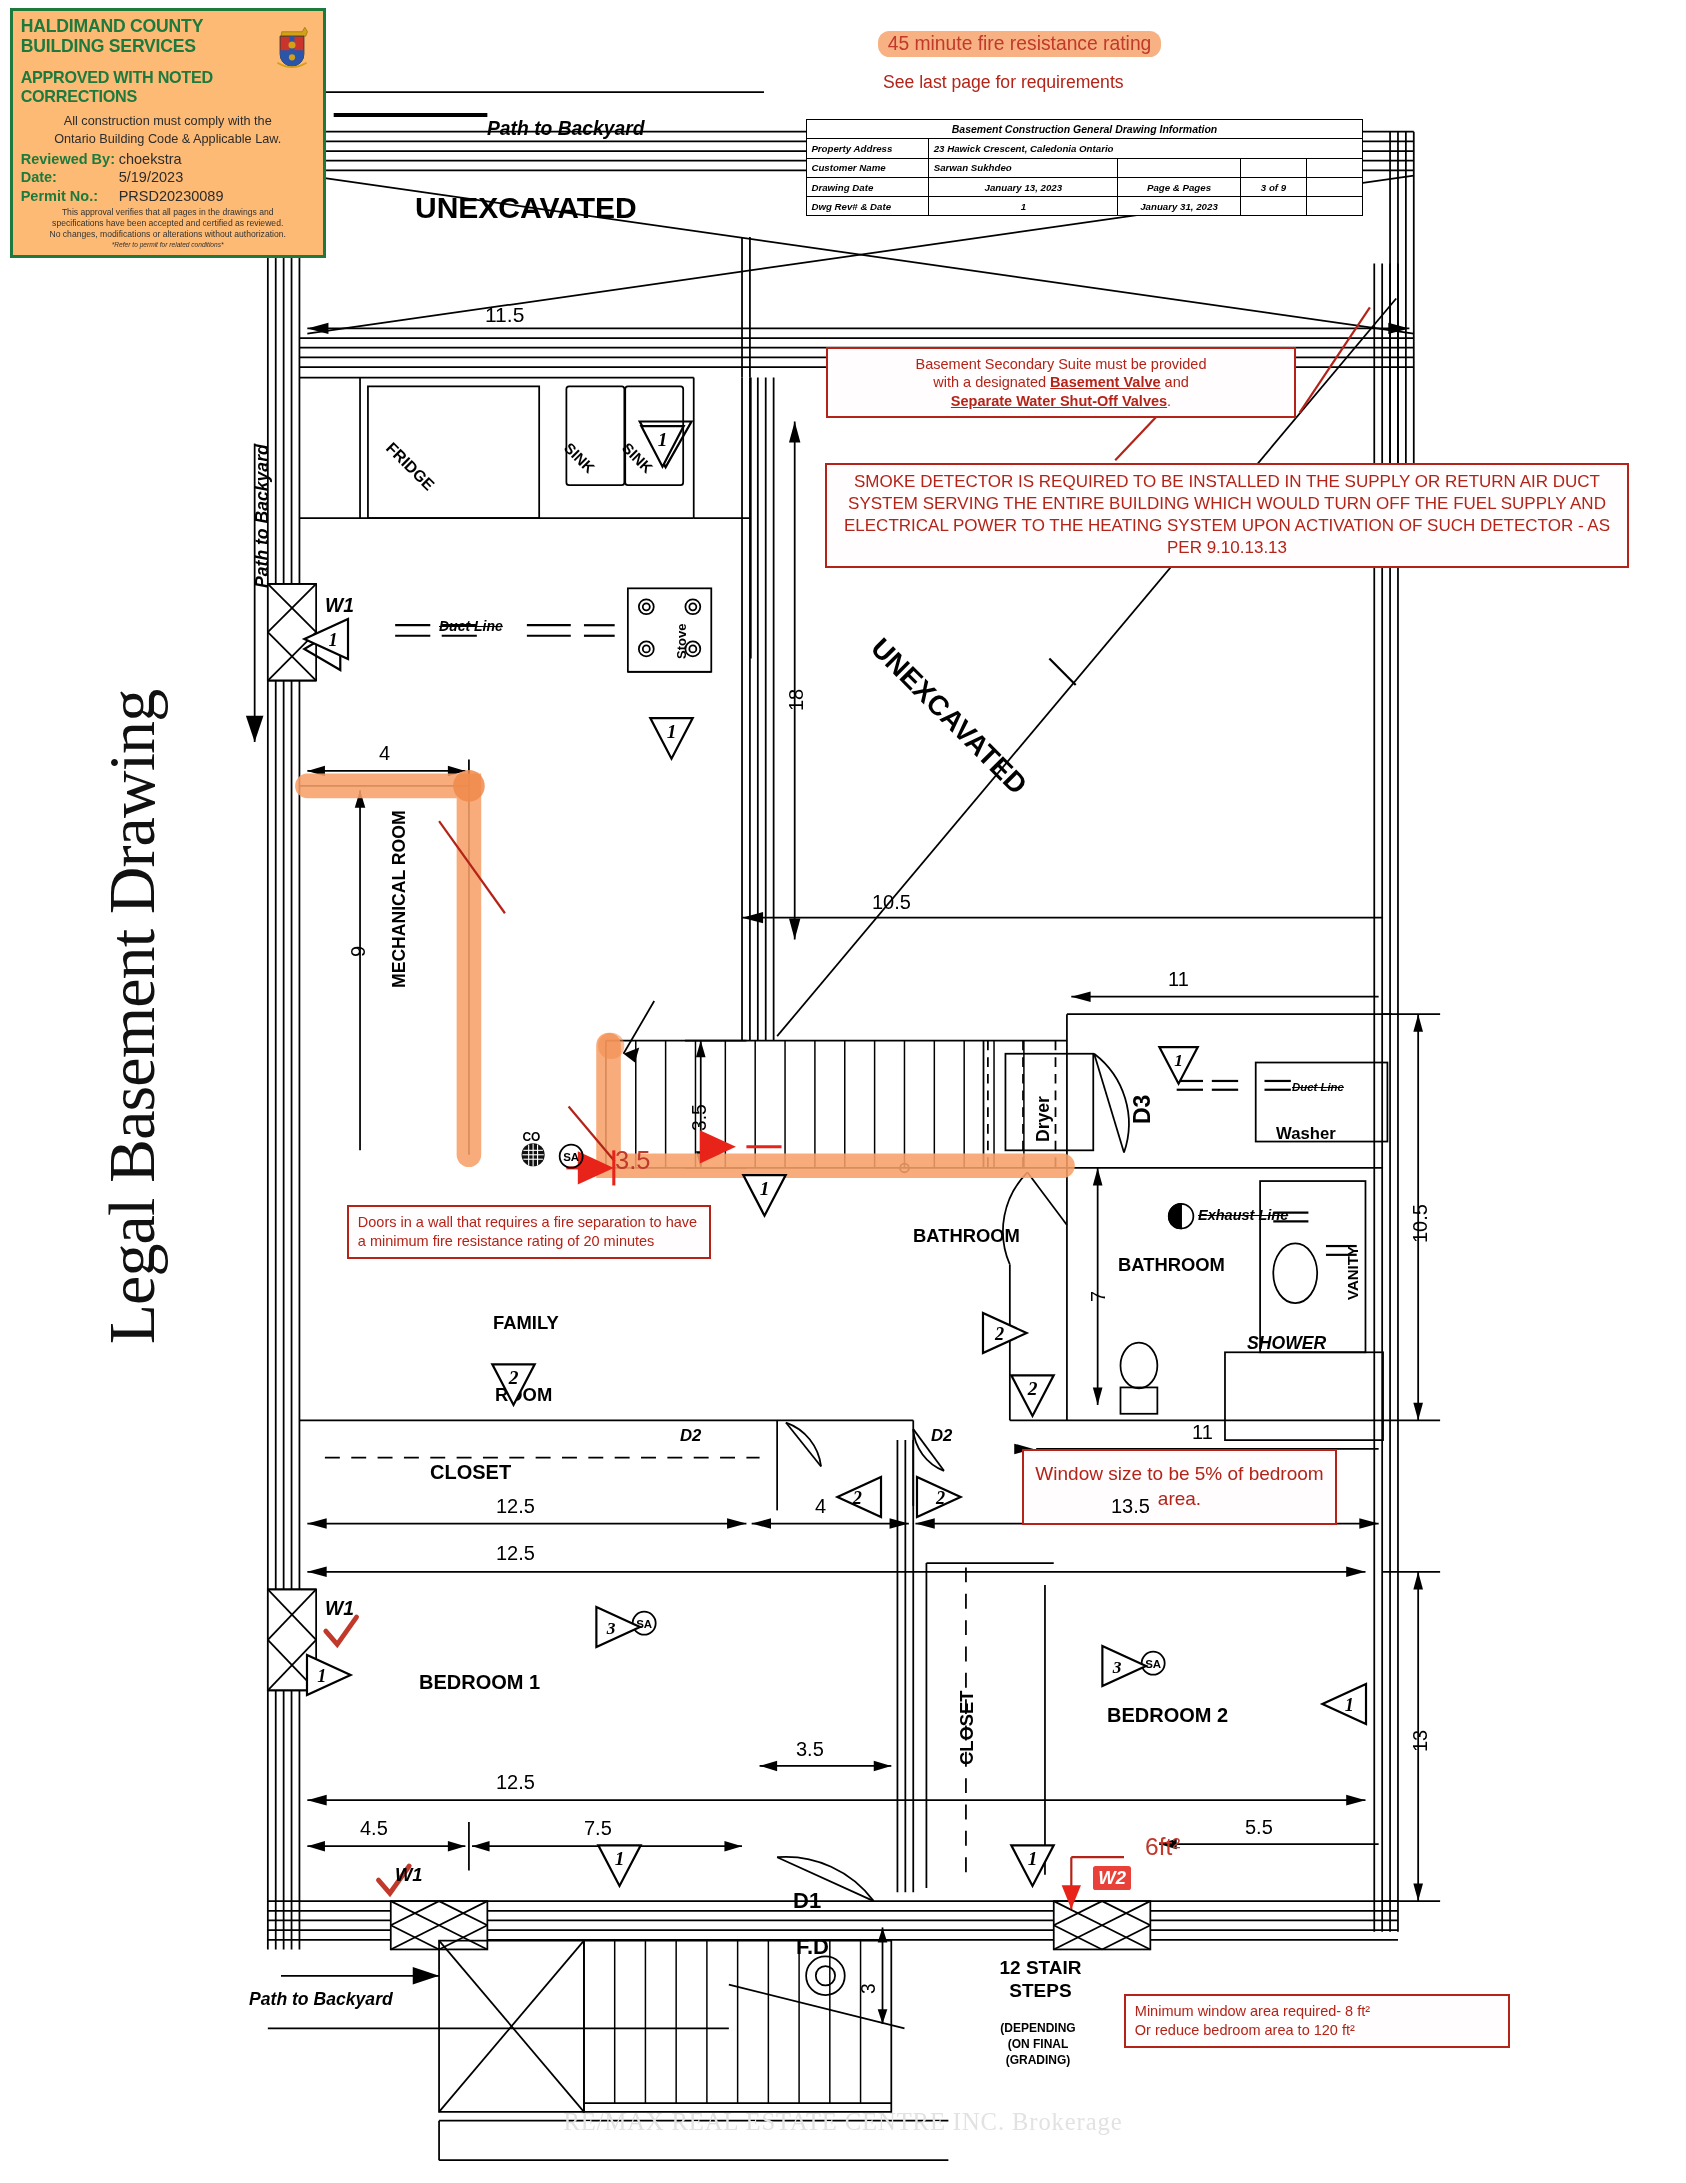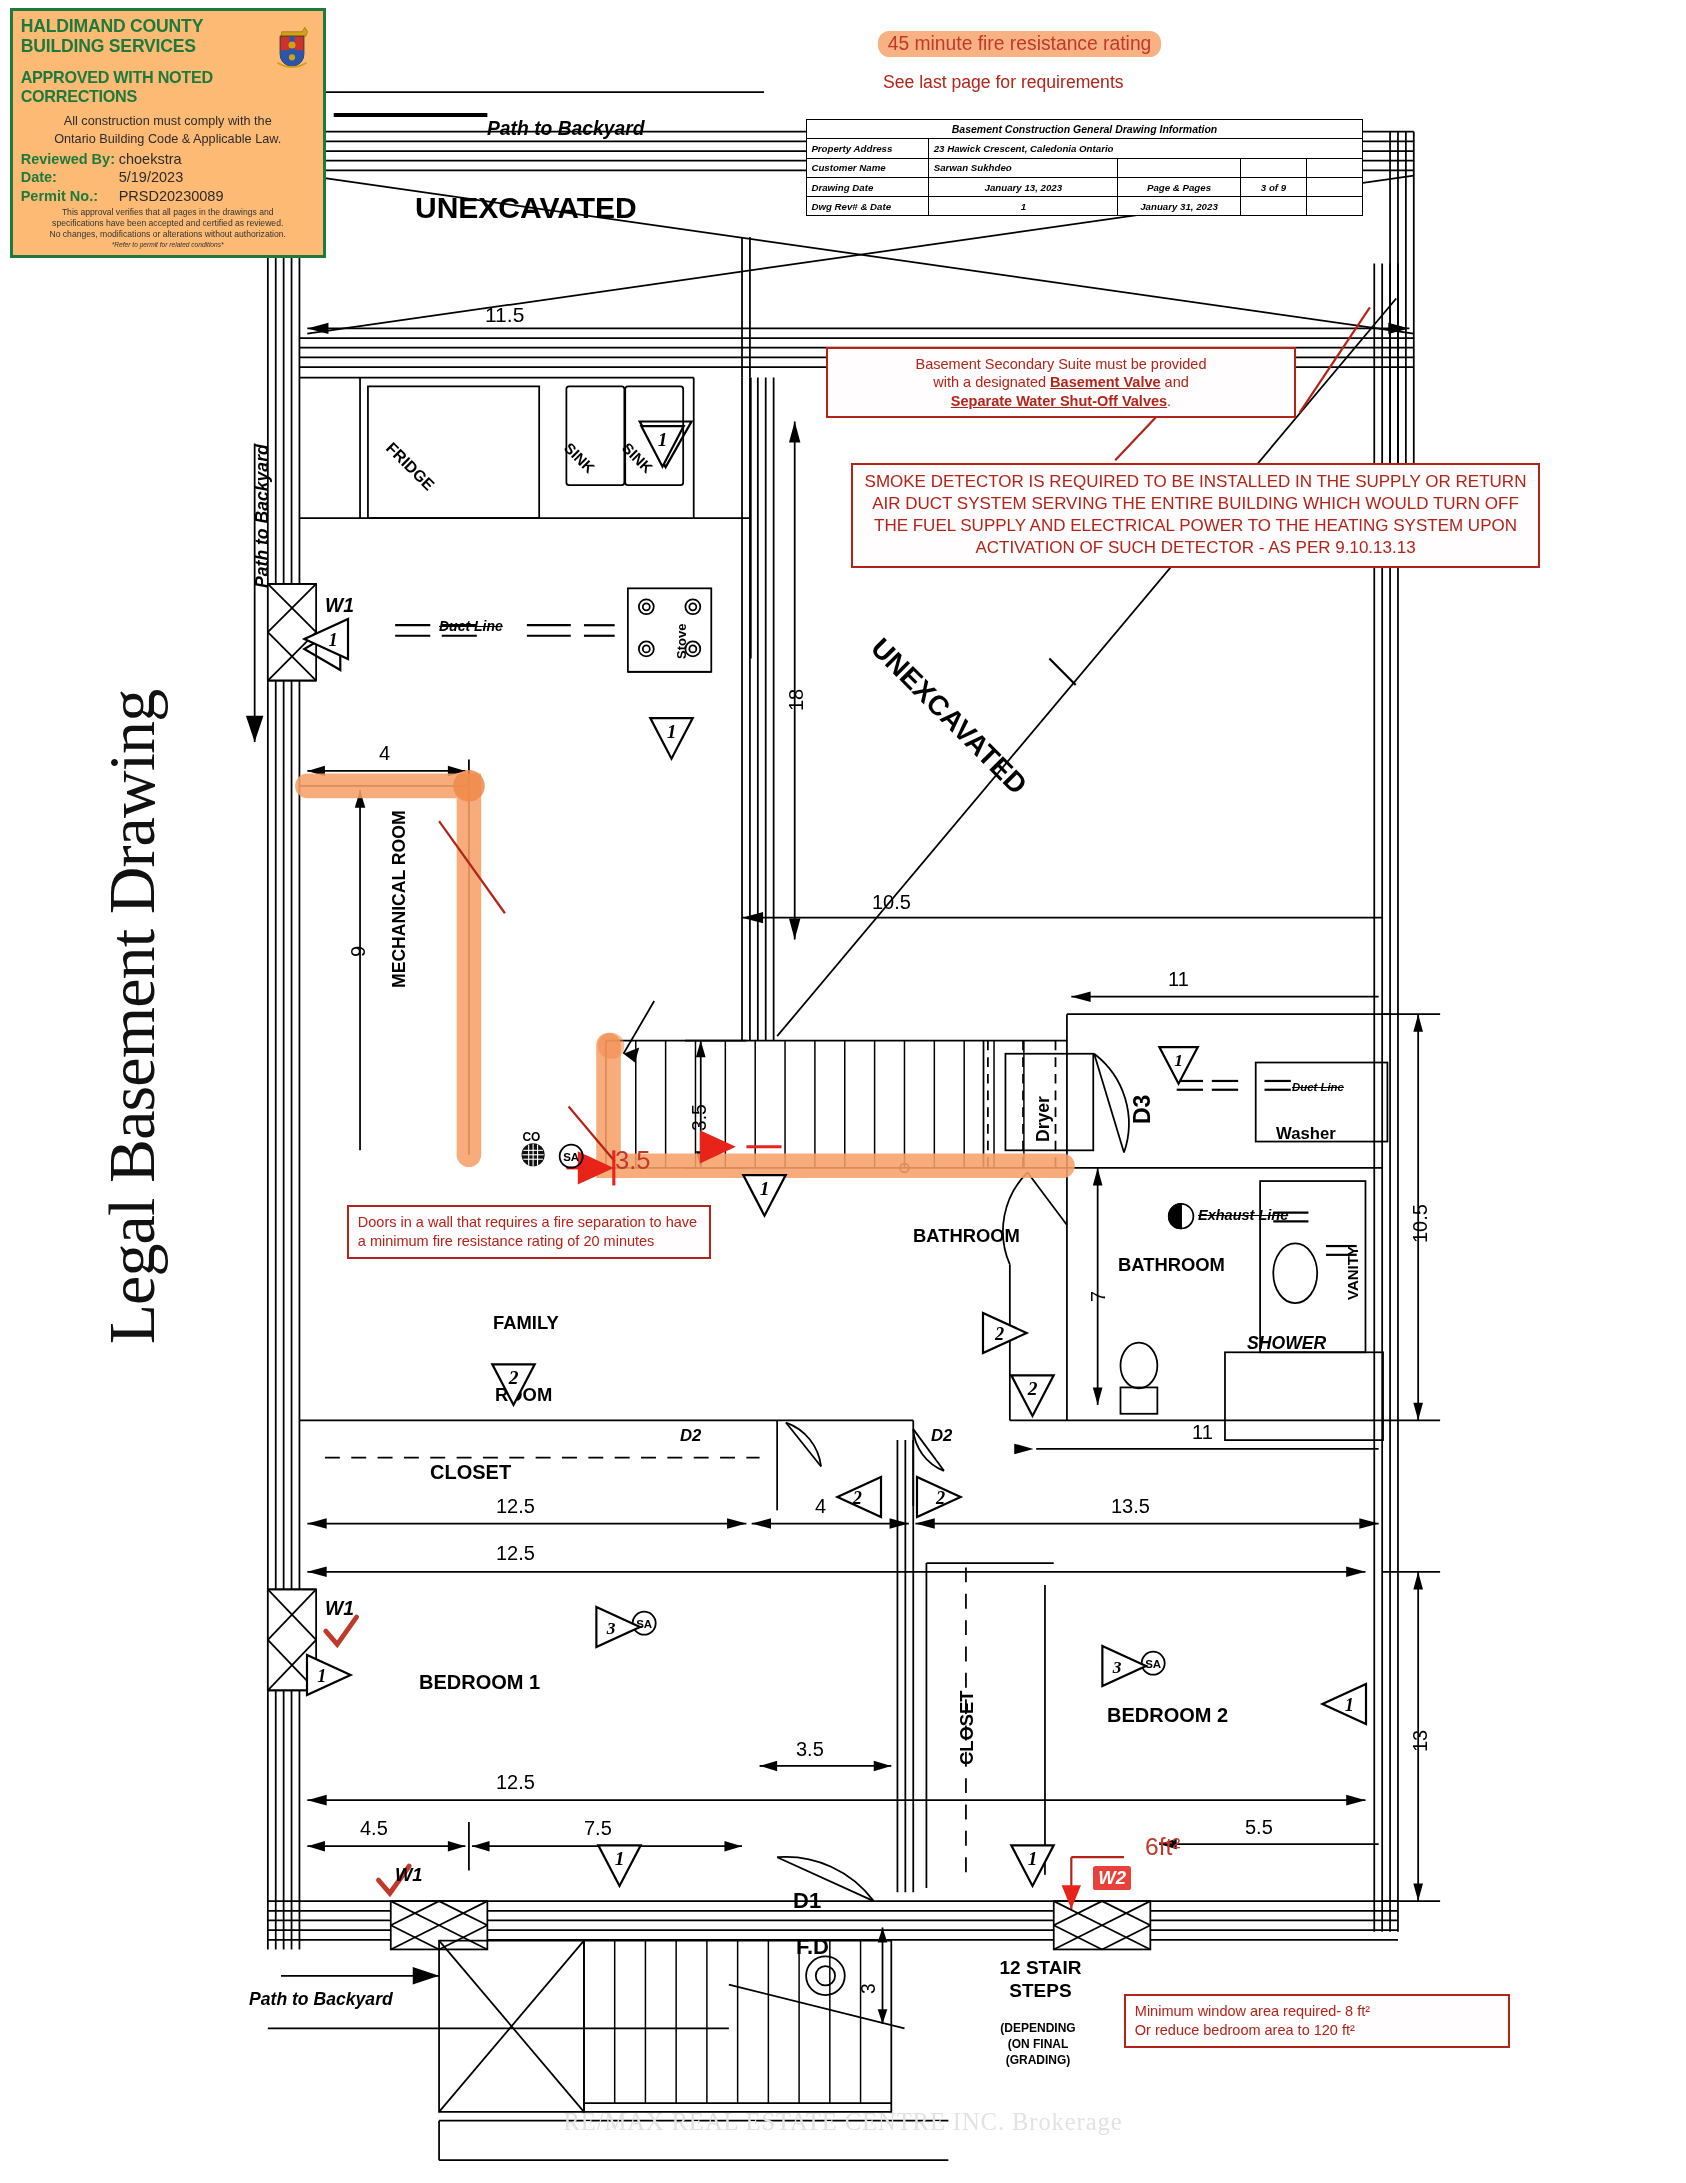--- a/index.html
+++ b/index.html
@@ -583,25 +583,26 @@
   <div class="abs" id="vtitle">Legal Basement Drawing</div>
 
   <div class="abs note" style="left:826px; top:347px; width:470px; font-size:14.5px;">
     <div class="ctr"><span>Basement Secondary Suite must be provided</span></div>
     <div class="ctr">
       <span>with a designated </span><b><u>Basement Valve</u></b><span> and </span>
     </div>
     <div class="ctr"><b><u>Separate Water Shut-Off Valves</u></b><span>.</span></div>
   </div>
 
-  <div class="abs note ctr" style="left:851px; top:463px; width:689px; font-size:17px; line-height:1.3;">SMOKE DETECTOR IS REQUIRED TO BE INSTALLED IN THE SUPPLY OR RETURN AIR DUCT SYSTEM SERVING THE ENTIRE BUILDING WHICH WOULD TURN OFF THE FUEL SUPPLY AND ELECTRICAL POWER TO THE HEATING SYSTEM UPON ACTIVATION OF SUCH DETECTOR - AS PER 9.10.13.13</div>
+  <div class="abs note ctr" style="left:825px; top:463px; width:804px; font-size:17px; line-height:1.3;">SMOKE DETECTOR IS REQUIRED TO BE INSTALLED IN THE SUPPLY OR RETURN AIR DUCT SYSTEM SERVING THE ENTIRE BUILDING WHICH WOULD TURN OFF THE FUEL SUPPLY AND ELECTRICAL POWER TO THE HEATING SYSTEM UPON ACTIVATION OF SUCH DETECTOR - AS PER 9.10.13.13</div>
 
 
   <div class="abs note" style="left:347px; top:1205px; width:364px; font-size:14.5px; line-height:1.3;">Doors in a wall that requires a fire separation to have a minimum fire resistance rating of 20 minutes</div>
 
+  <div class="abs note ctr" style="left:1022px; top:1449px; width:315px; font-size:19px; line-height:1.3; padding:11.4px 8.8px;">Window size to be 5% of bedroom area.</div>
 
   <div class="abs note" style="left:1124px; top:1994px; width:386px; font-size:14.5px; line-height:1.32;">
     <div>Minimum window area required- 8 ft²</div>
     <div>Or reduce bedroom area to 120 ft²</div>
   </div>
 
   <div class="abs lbl" style="left:415px; top:191px; font-size:30px;">UNEXCAVATED</div>
 
   <div class="abs lbl rotm45" style="left:887px; top:632px; font-size:28px;">UNEXCAVATED</div>
 

